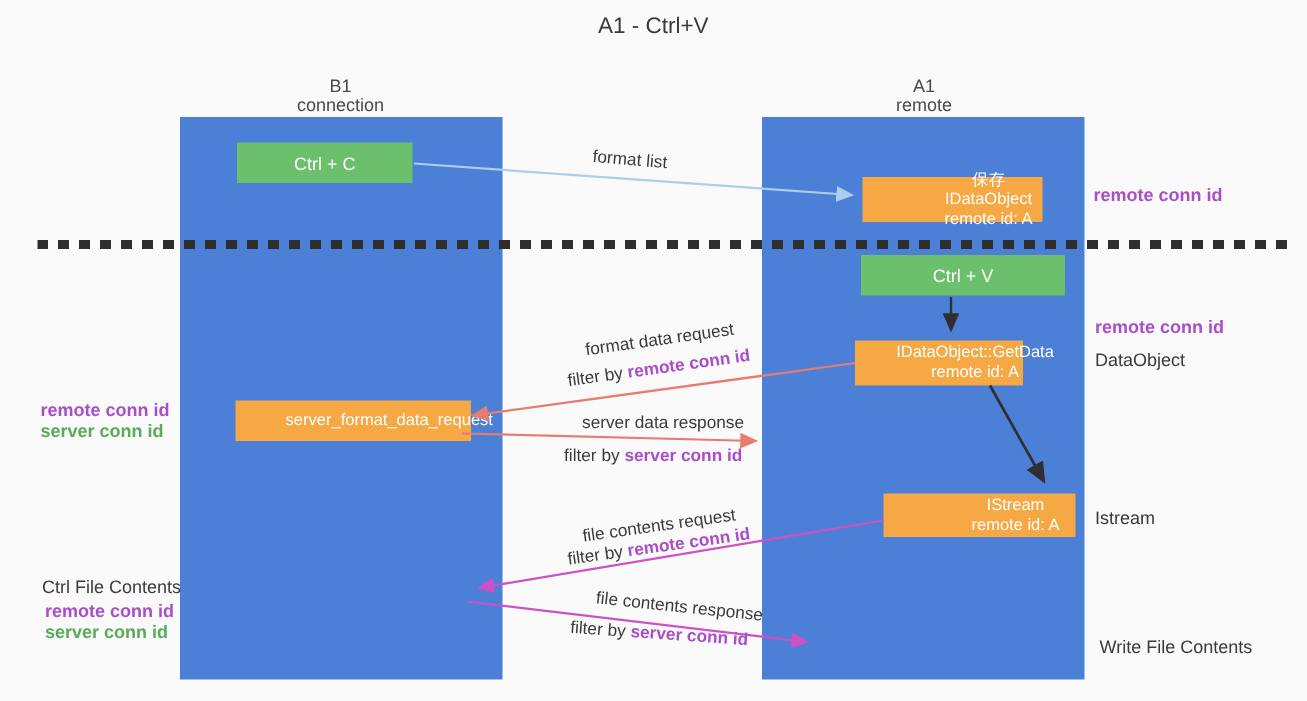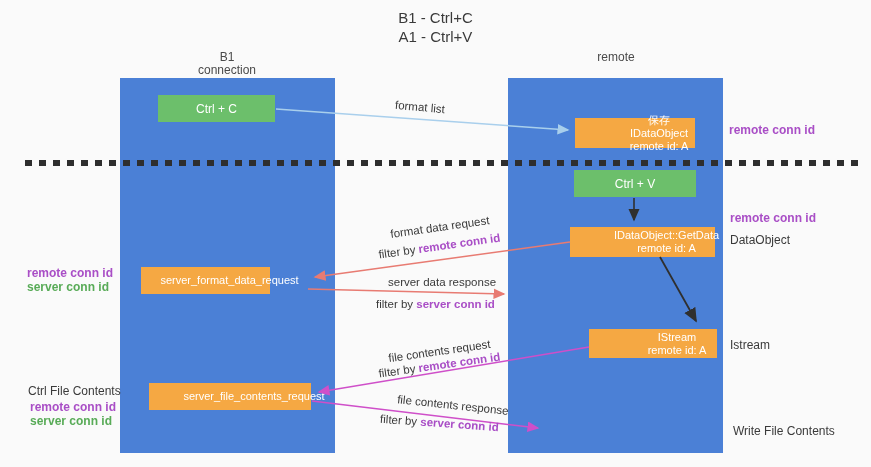--- a/index.html
+++ b/index.html
@@ -38,29 +38,29 @@
   .rot-dn6{transform:rotate(6deg);}
   .rot-dn4{transform:rotate(4deg);}
   .conn-block{line-height:14px;}
 </style>
 </head>
 <body>
 
 <div class="canvas">
 
   <div class="title">
-    <div>B1 - Ctrl+C</div>
     <div>A1 - Ctrl+V</div>
   </div>
 
   <div class="lane-header" style="left:157px;top:51px;">
     <div>B1</div>
     <div>connection</div>
   </div>
   <div class="lane-header" style="left:546px;top:51px;">
+    <div>A1</div>
     <div>remote</div>
   </div>
 
   <div class="lane" style="left:120px;"></div>
   <div class="lane" style="left:508px;"></div>
 
   <div class="divider"></div>
 
   <svg class="arrows" viewBox="0 0 871 467">
     <defs>
@@ -88,42 +88,39 @@
 
   <div class="node node-green" style="left:158px;top:95px;width:117px;height:27px;">
     <div>Ctrl + C</div>
   </div>
 
   <div class="node node-orange" style="left:575px;top:118px;width:120px;height:30px;">
     <div>保存IDataObject</div>
     <div>remote id: A</div>
   </div>
 
-  <div class="node node-green" style="left:574px;top:170px;width:122px;height:27px;">
+  <div class="node node-green" style="left:574px;top:170px;width:136px;height:27px;">
     <div>Ctrl + V</div>
   </div>
 
-  <div class="node node-orange" style="left:570px;top:227px;width:145px;height:30px;">
+  <div class="node node-orange" style="left:570px;top:227px;width:112px;height:30px;">
     <div>IDataObject::GetData</div>
     <div>remote id: A</div>
   </div>
 
-  <div class="node node-orange" style="left:141px;top:267px;width:129px;height:27px;">
+  <div class="node node-orange" style="left:157px;top:267px;width:157px;height:27px;">
     <div>server_format_data_request</div>
   </div>
 
 
   <div class="node node-orange" style="left:589px;top:329px;width:128px;height:29px;">
     <div>IStream</div>
     <div>remote id: A</div>
   </div>
 
-  <div class="node node-orange" style="left:149px;top:383px;width:162px;height:27px;">
-    <div>server_file_contents_request</div>
-  </div>
 
 
   <div class="side-label purple" style="left:729px;top:123px;">remote conn id</div>
   <div class="side-label purple" style="left:730px;top:211px;">remote conn id</div>
   <div class="side-label" style="left:730px;top:233px;">DataObject</div>
   <div class="side-label" style="left:730px;top:338px;">Istream</div>
   <div class="side-label" style="left:733px;top:424px;text-align:center;">Write File Contents</div>
 
   <div class="side-label conn-block" style="left:27px;top:266px;">
     <div class="purple">remote conn id</div>

